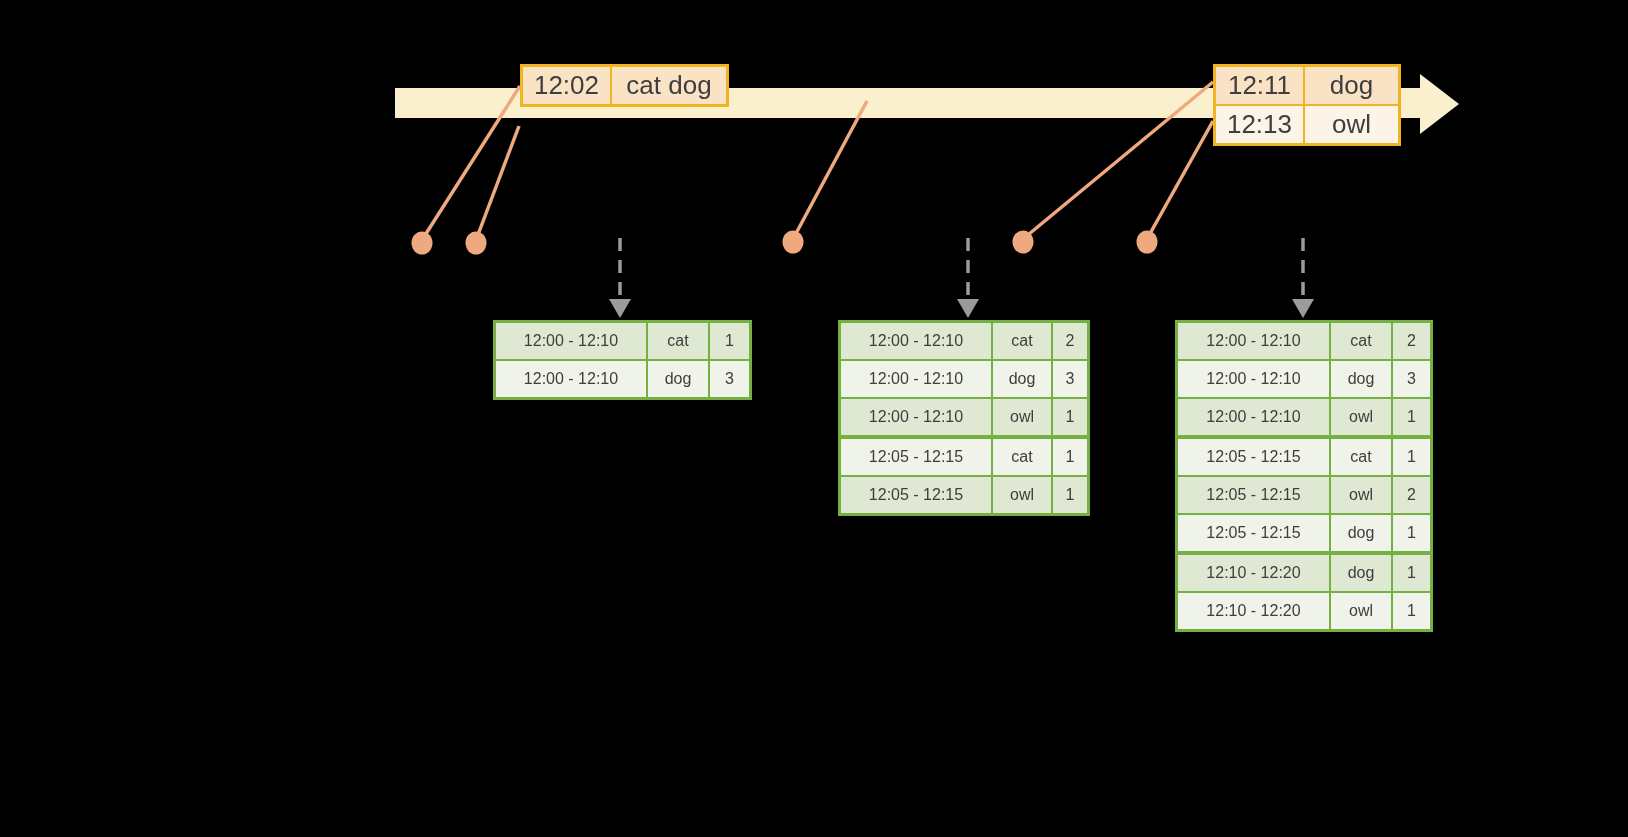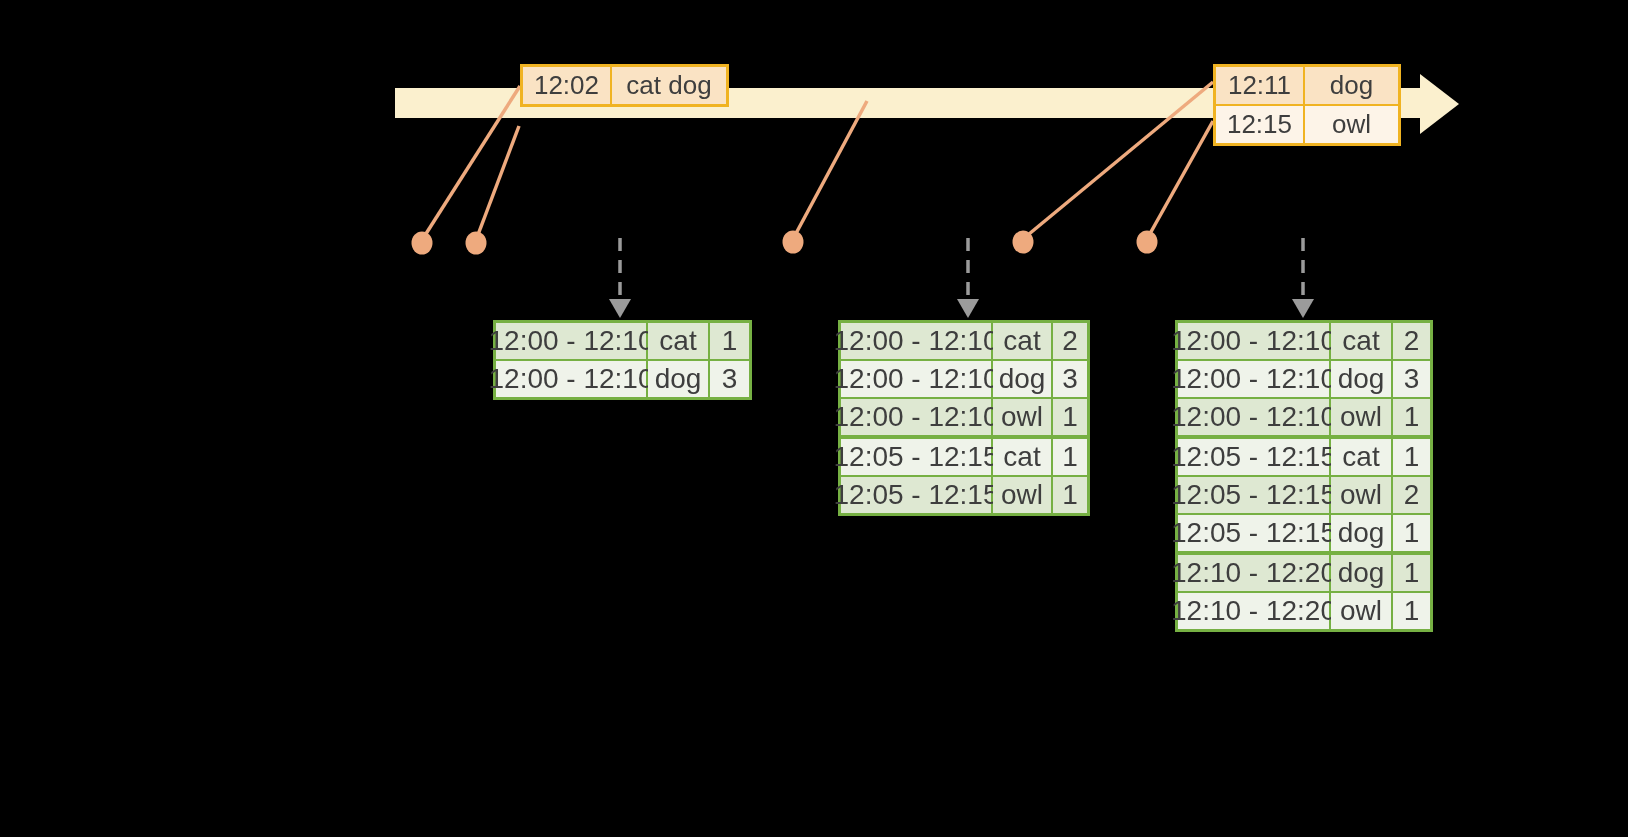--- a/index.html
+++ b/index.html
@@ -43,21 +43,21 @@
   .t-event1 .row{grid-template-columns:87px 114px;}
   .t-event2{left:867px;top:84px;}
   .t-event2 .row{grid-template-columns:86px 115px;}
   .t-event3{left:1213px;top:64px;align-items:center;}
   .t-event3 .row{grid-template-columns:87px 93px;}
   
   .result-table{border:3px solid var(--result-border);background:var(--result-border);}
   .result-table .row{height:36px;gap:2px;margin-top:2px;}
   .result-table .row:first-child{margin-top:0;}
   .result-table .row.grp{margin-top:4px;}
-  .result-table .cell{font-size:28px;}
+  .result-table .cell{font-size:16px;}
   .result-table .row.dark .cell{background:var(--result-row-dark);}
   .result-table .row.light .cell{background:var(--result-row-light);}
   .t-res0{left:493px;top:320px;}
   .t-res0 .row{grid-template-columns:150px 60px 39px;}
   .t-res1{left:838px;top:320px;}
   .t-res1 .row{grid-template-columns:150px 58px 34px;}
   .t-res2{left:1175px;top:320px;}
   .t-res2 .row{grid-template-columns:151px 60px 37px;}
   
   .overlay{position:absolute;left:0;top:0;pointer-events:none;}
@@ -103,21 +103,21 @@
         <div class="cell c-time">12:02</div>
         <div class="cell c-words">cat dog</div>
       </div>
     </div>
   <div class="mini-table event-table t-event3">
       <div class="row dark">
         <div class="cell c-time">12:11</div>
         <div class="cell c-words">dog</div>
       </div>
       <div class="row light">
-        <div class="cell c-time">12:15</div>
+        <div class="cell c-time">12:13</div>
         <div class="cell c-words">owl</div>
       </div>
     </div>
 
   <div class="mini-table result-table t-res0">
       <div class="row dark">
         <div class="cell c-window">12:00 - 12:10</div>
         <div class="cell c-word">cat</div>
         <div class="cell c-count">1</div>
       </div>

